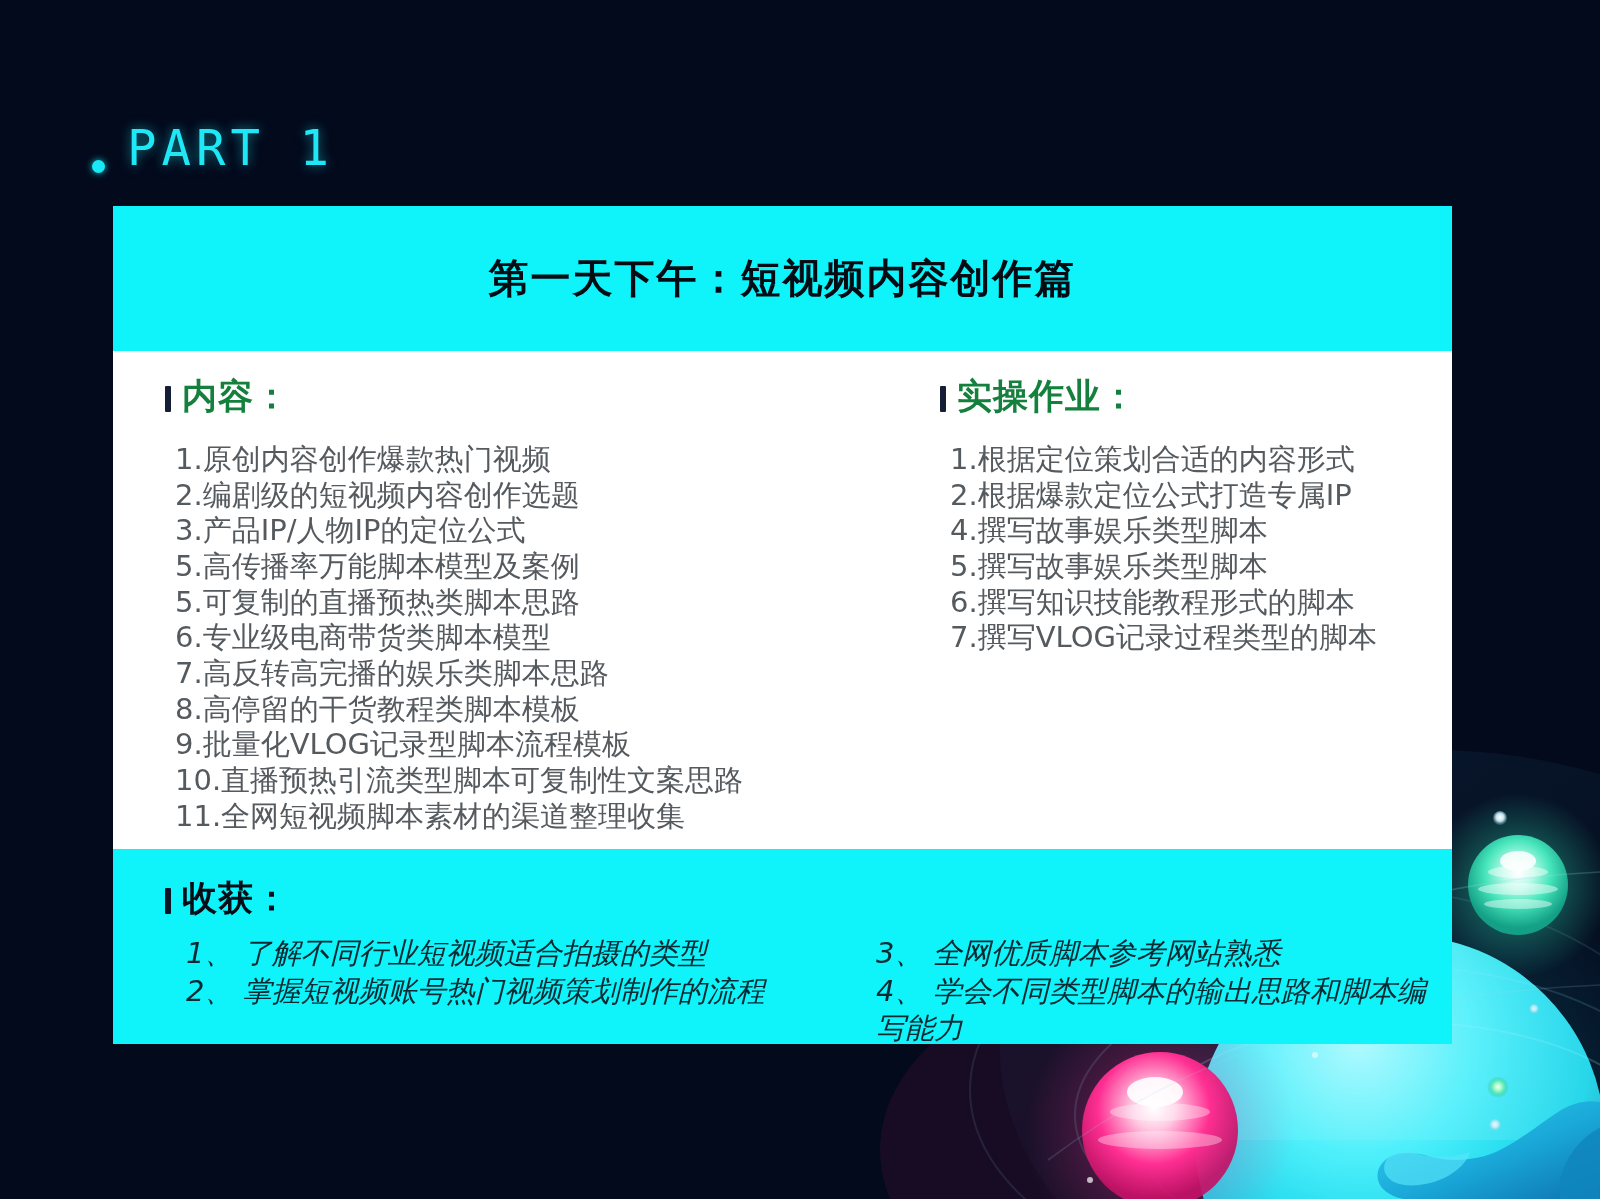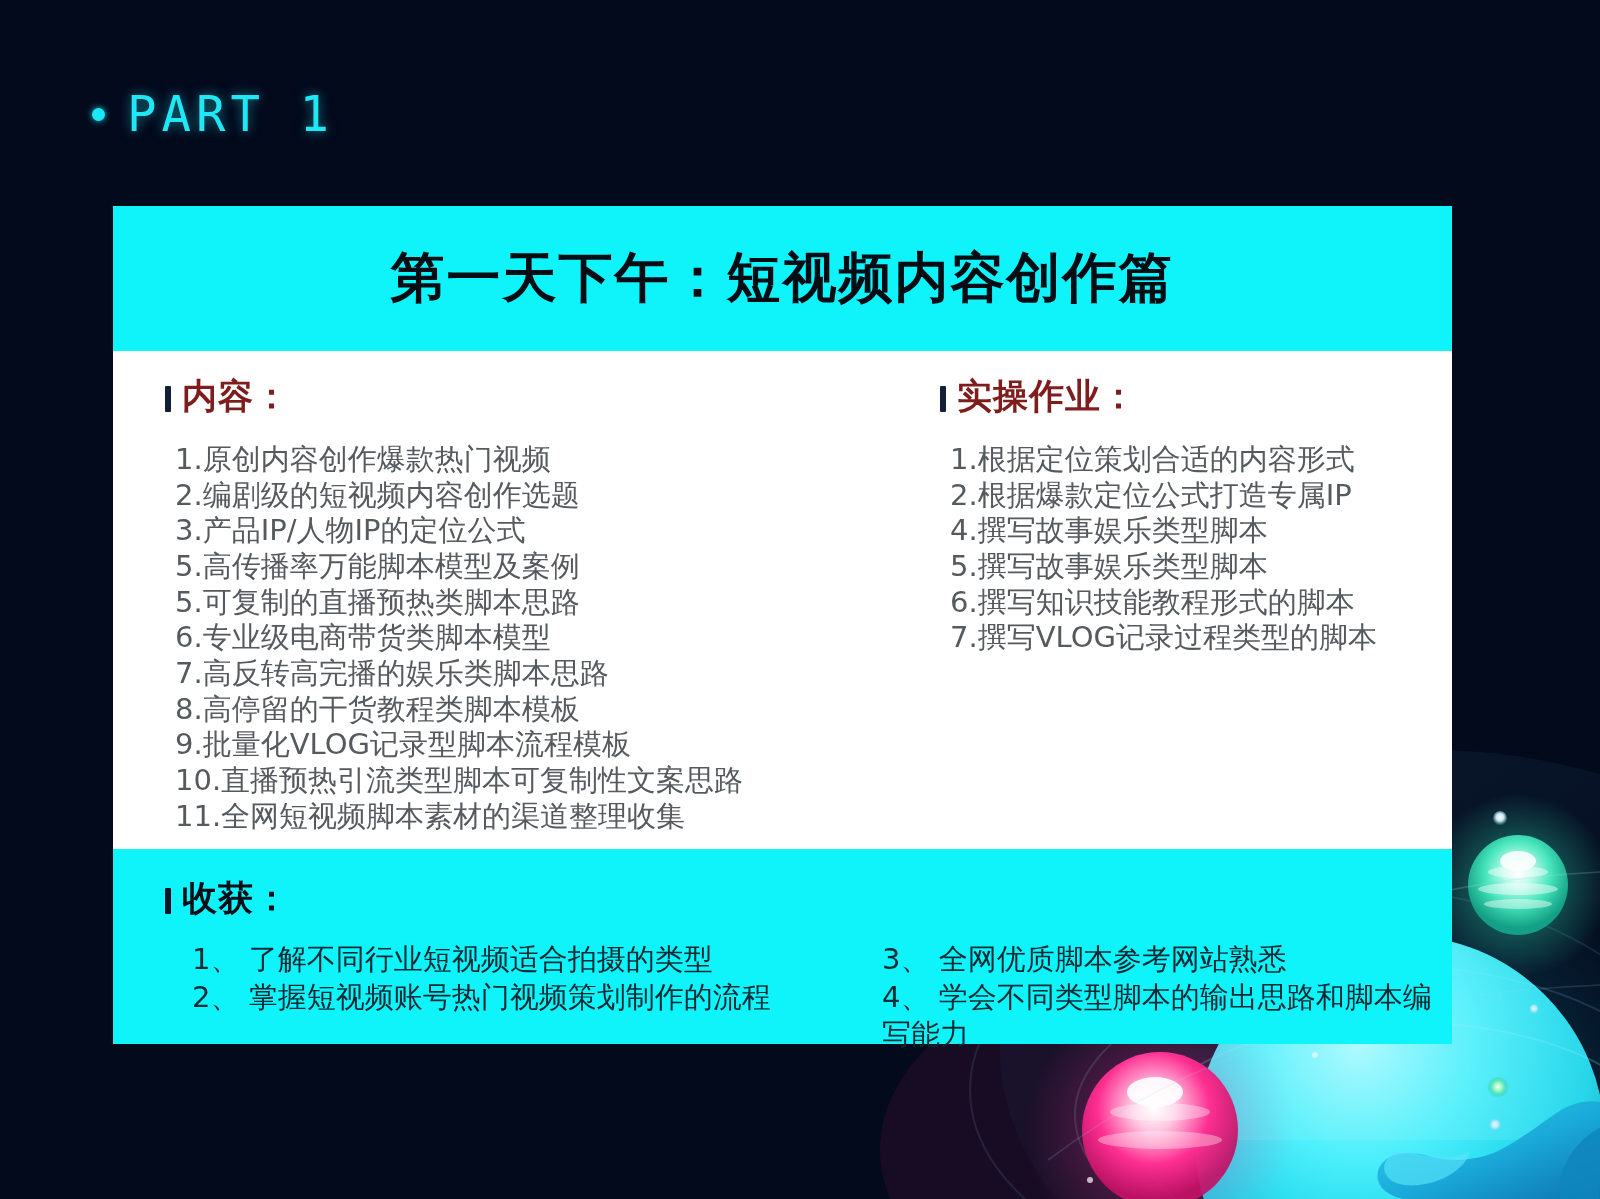--- a/index.html
+++ b/index.html
@@ -22,23 +22,23 @@
     width: 1600px;
     height: 1199px;
     z-index: 0;
     pointer-events: none;
   }
 
   
   #slide-heading {
     position: absolute;
     left: 92px;
-    top: 90px;
-    display: flex;
-    align-items: center;
+    top: 124px;
+    display: flex;
+    align-items: flex-end;
     gap: 22px;
     z-index: 5;
   }
   #slide-heading .bullet-dot {
     width: 13px;
     height: 13px;
     border-radius: 50%;
     background: #18e9f5;
     box-shadow: 0 0 7px rgba(24,233,245,.85);
     flex: none;
@@ -71,21 +71,21 @@
   #card-title-band {
     height: 145px;
     background: #0ff3fb;
     display: flex;
     align-items: center;
     justify-content: center;
     flex: none;
   }
   #card-title-band .card-title {
     color: #060c14;
-    font-size: 54px;
+    font-size: 40px;
     font-weight: bold;
     letter-spacing: 2px;
     font-family: "DejaVu Sans", "Liberation Sans", sans-serif;
     white-space: nowrap;
   }
 
   
   #card-body {
     flex: 1 1 auto;
     background: #ffffff;
@@ -108,21 +108,21 @@
   .section-head .head-marker {
     width: 6px;
     height: 26px;
     background: #141f37;
     flex: none;
     border-radius: 1px;
     position: relative;
     top: 2px;
   }
   .section-head .head-label {
-    color: #7f1d1d;
+    color: #15803d;
     font-size: 35px;
     font-weight: bold;
     font-family: "DejaVu Sans", "Liberation Sans", sans-serif;
     letter-spacing: 1px;
   }
 
   .num-list {
     list-style: none;
     margin: 0;
     padding: 0 0 0 12px;
@@ -150,22 +150,23 @@
   #card-gains-band .section-head .head-label { color: #060d16; }
 
   #gains-columns {
     display: flex;
     padding-left: 62px;
   }
   #gains-col-a { width: 690px; }
   #gains-col-b { width: 560px; }
   .gain-list {
     list-style: none;
-    margin: 17px;
+    margin: 11px;
     padding: 0;
+    font-style: italic;
   }
   .gain-list li {
     color: #0a2a33;
     font-size: 29px;
     line-height: 1.3;
     font-family: "DejaVu Sans", "Liberation Sans", sans-serif;
     white-space: nowrap;
   }
   #gains-col-b .gain-list li.wrap-item { white-space: normal; width: 575px; }
 </style>

